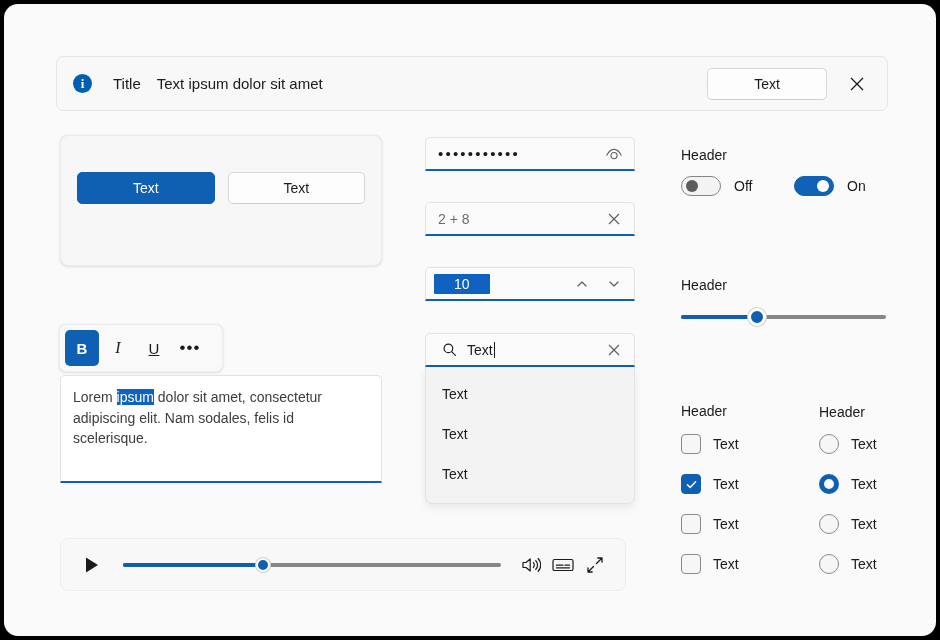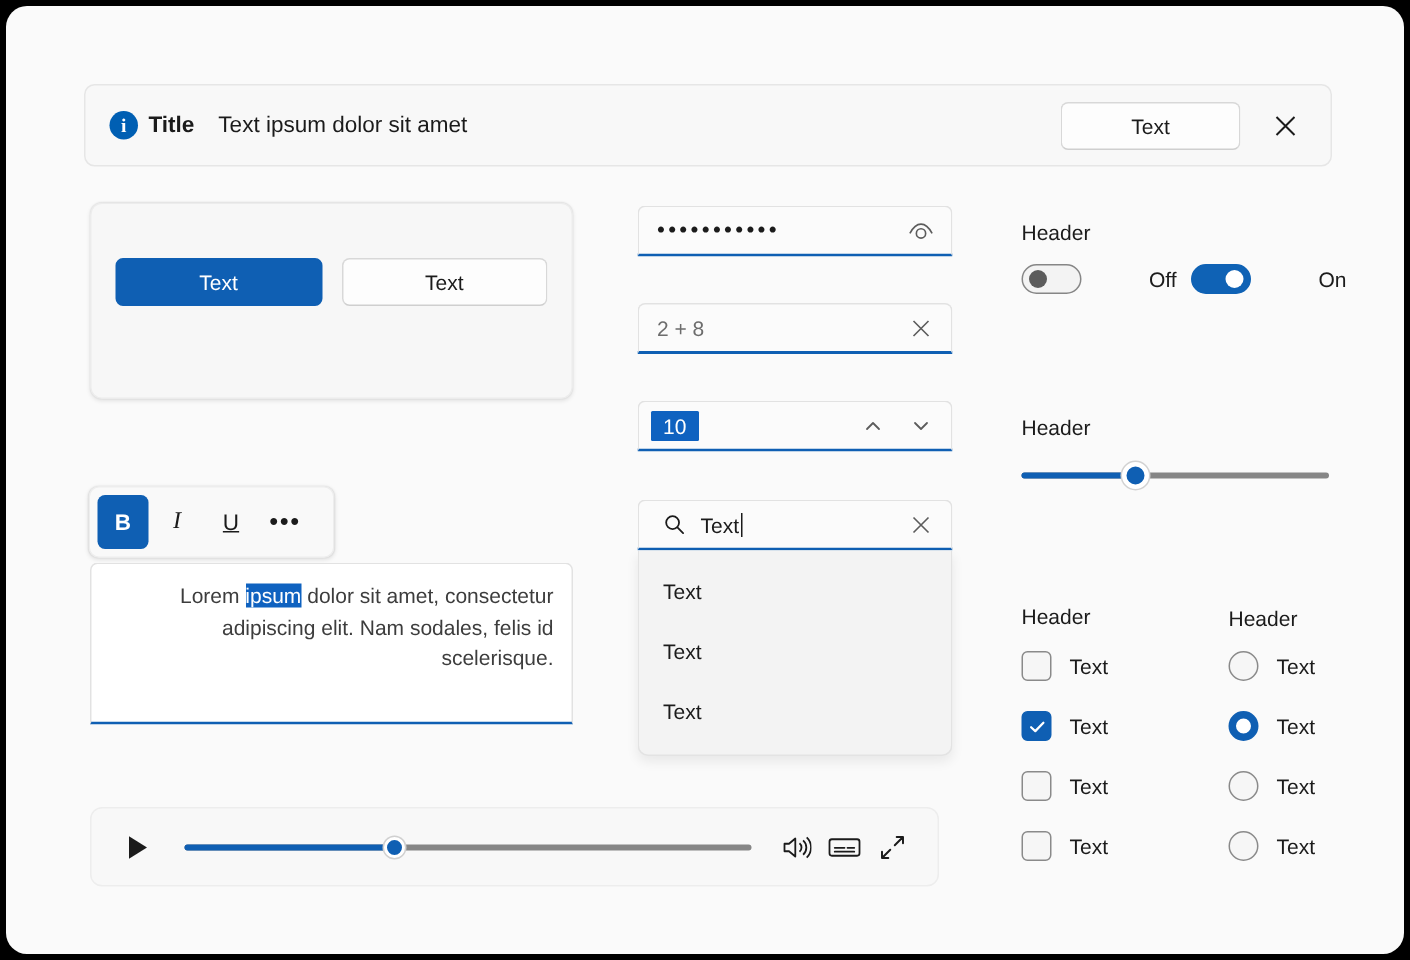--- a/index.html
+++ b/index.html
@@ -30,22 +30,22 @@
     padding: 0 14px 0 16px;
   }
   .info-icon {
     width: 19px; height: 19px; border-radius: 50%;
     background: #005fb3; flex: 0 0 auto;
     display: flex; align-items: center; justify-content: center;
     color: #fff; font-size: 13px; font-weight: bold;
     font-family: "Liberation Serif", serif; line-height: 1;
   }
   .infobar-title {
-    font-size: 15px; font-weight: bold; color: #1b1b1b;
-    margin-left: 7px;
+    font-size: 15px; font-weight: normal; color: #1b1b1b;
+    margin-left: 21px;
   }
   .infobar-msg {
     font-size: 15px; color: #1b1b1b; margin-left: 16px;
   }
   .infobar-spacer { flex: 1 1 auto; }
   .btn-outline {
     background: #fdfdfd;
     border: 1px solid #d8d8d8;
     border-bottom-color: #cfcfcf;
     border-radius: 5px;
@@ -105,21 +105,21 @@
   .tb-dots { font-size: 17px; letter-spacing: 1px; line-height: 0.6; }
 
   .editor-body {
     position: absolute; left: 56px; top: 371px;
     width: 322px; height: 108px;
     background: #fff;
     border: 1px solid #e2e2e2;
     border-bottom: 2px solid #0f5fb3;
     border-radius: 5px 5px 0 0;
     padding: 11px 12px;
-    font-size: 14px; color: #3d3d3d; line-height: 1.48; text-align: right;
+    font-size: 14px; color: #3d3d3d; line-height: 1.48;
   }
   .hl { background: #0f62c0; color: #fff; }
 
   
   .mediabar {
     position: absolute; left: 56px; top: 534px;
     width: 566px; height: 53px;
     background: #f8f8f8;
     border: 1px solid #ededed;
     border-radius: 8px;
@@ -170,21 +170,21 @@
     font-family: "Liberation Sans", sans-serif;
   }
   .field-placeholder { color: #6d6d6d; }
   .field-icon-btn {
     width: 24px; height: 24px; border: none; background: none; cursor: pointer;
     display: flex; align-items: center; justify-content: center; flex: 0 0 auto;
   }
   .pwd-dots { font-size: 15px; letter-spacing: 2.2px; color: #1b1b1b; }
   .num-sel {
     background: #0f62c0; color: #fff; font-size: 14px;
-    padding: 2px 8px; border-radius: 1px;
+    padding: 2px 20px; border-radius: 1px;
   }
   .caret {
     display: inline-block; width: 1px; height: 16px;
     background: #1b1b1b; vertical-align: -3px; margin-left: 1px;
   }
 
   
   .combo-wrap { position: absolute; left: 421px; top: 329px; width: 210px; }
   .combo {
     width: 210px; height: 34px;
@@ -219,21 +219,21 @@
     position: relative; cursor: pointer; border: 1px solid #868686;
     background: #f3f3f3;
   }
   .toggle .knob {
     position: absolute; top: 3px; left: 4px;
     width: 12px; height: 12px; border-radius: 50%; background: #5c5c5c;
     transition: none;
   }
   .toggle.on { background: #0f62b5; border-color: #0f62b5; }
   .toggle.on .knob { left: 22px; background: #fff; }
-  .toggle-label { font-size: 14px; color: #1b1b1b; margin-left: 32px; }
+  .toggle-label { font-size: 14px; color: #1b1b1b; }
 
   .slider {
     position: absolute; left: 677px; top: 303px; width: 205px; height: 20px;
     cursor: pointer;
   }
   .slider .s-bg {
     position: absolute; top: 8px; left: 0; right: 0; height: 4px;
     background: #868686; border-radius: 2px;
   }
   .slider .s-fill {

